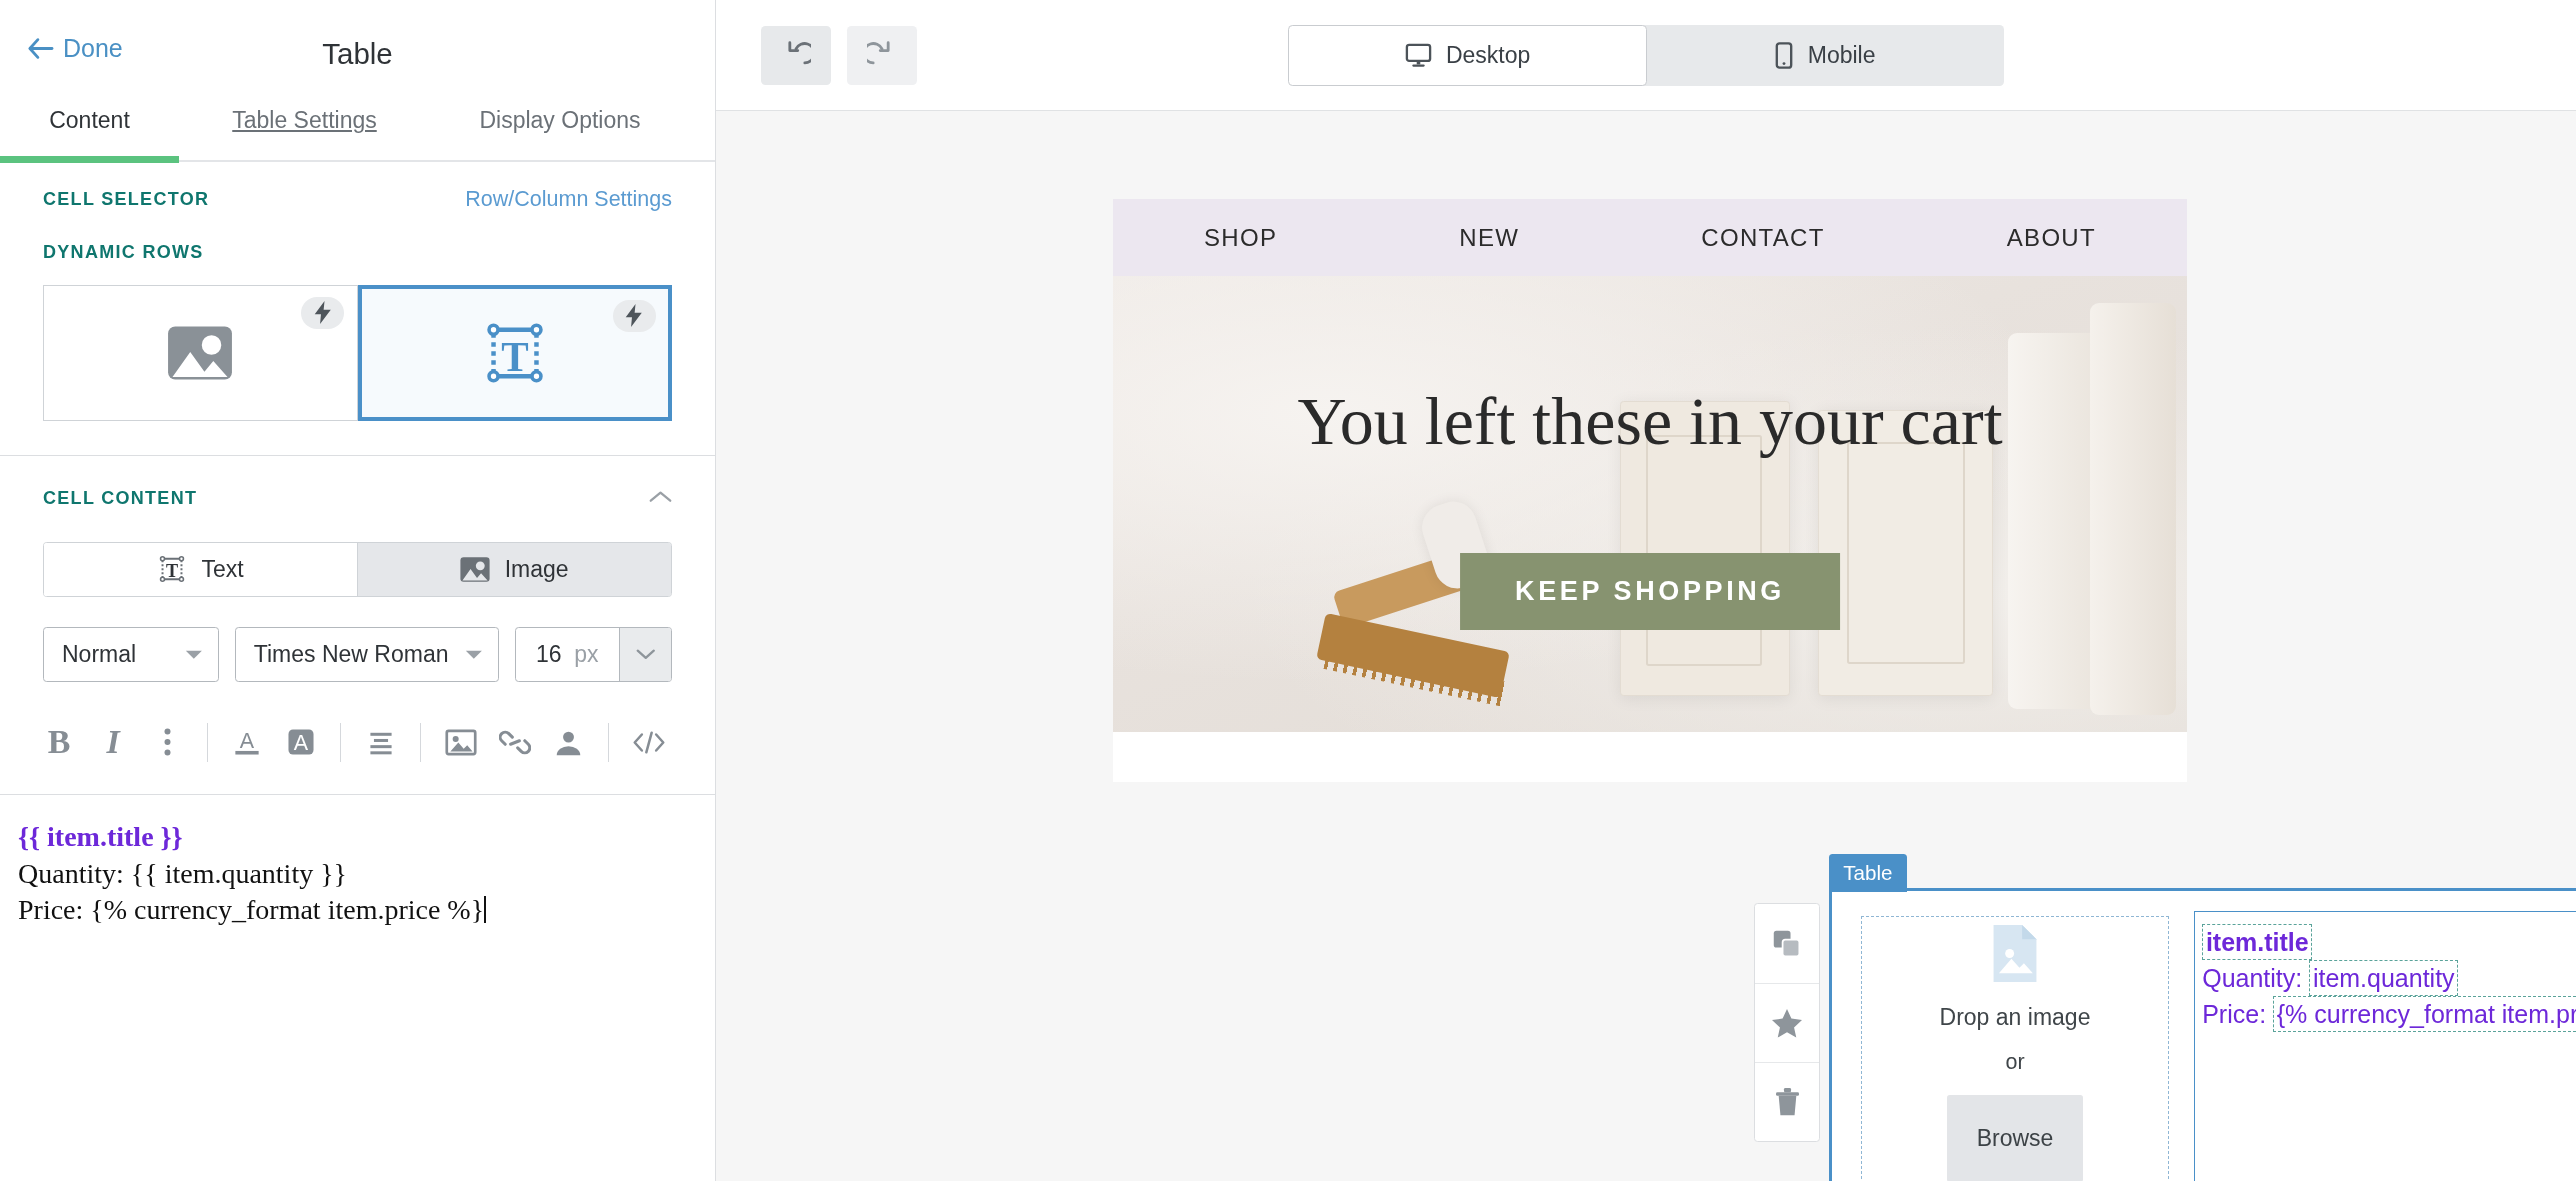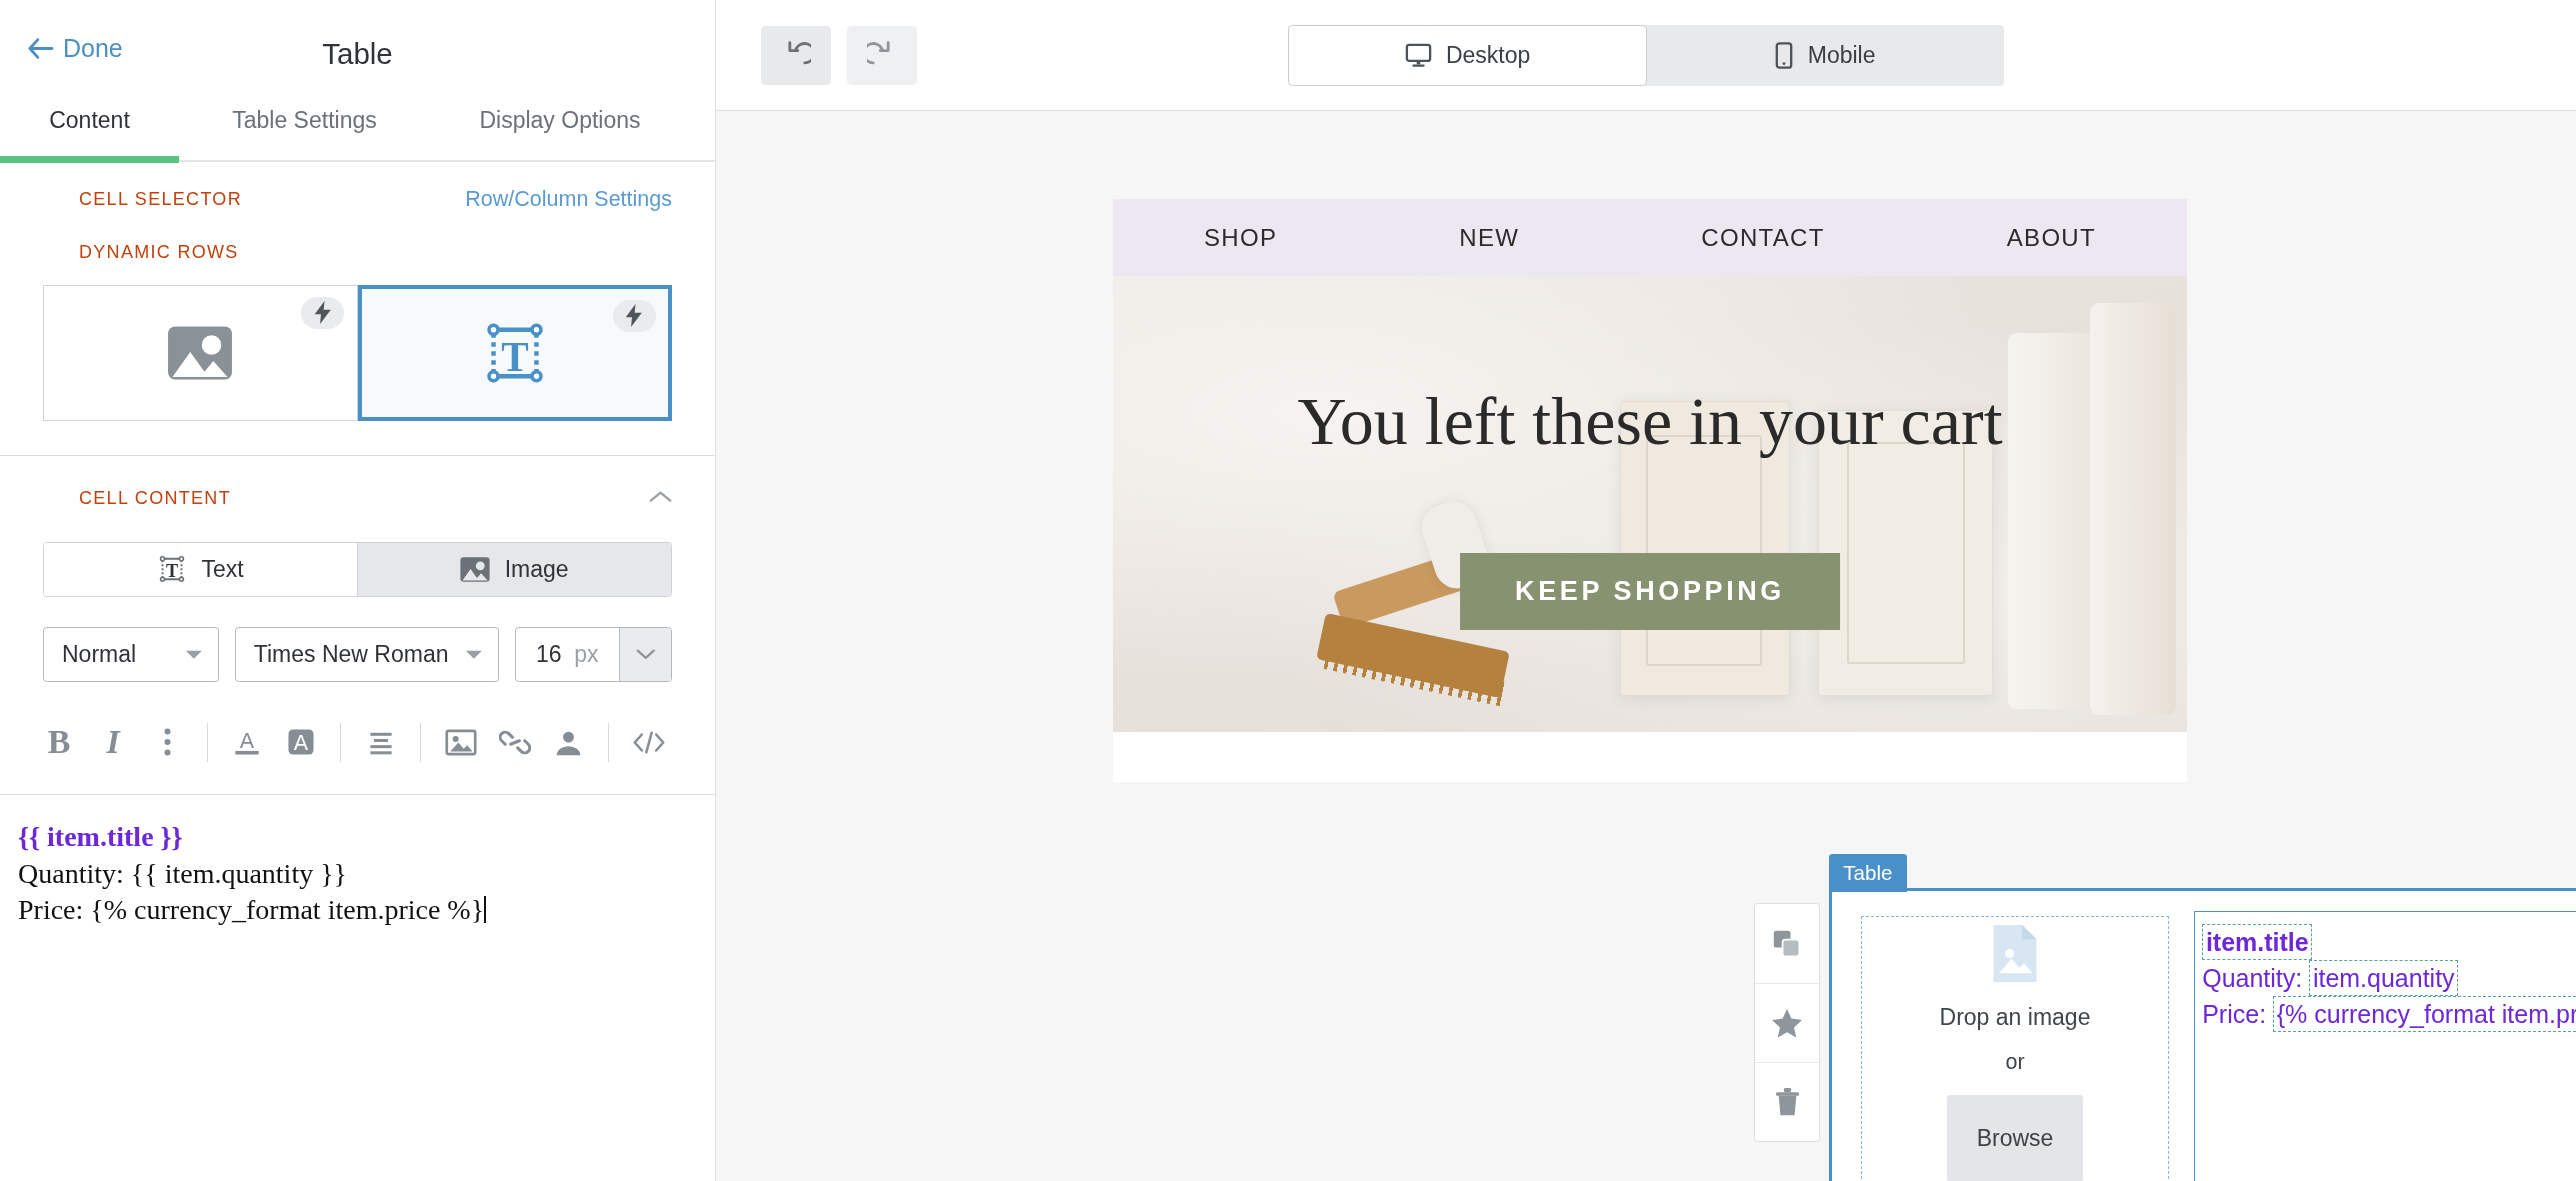--- a/index.html
+++ b/index.html
@@ -39,34 +39,33 @@
     border-bottom: 2.7px solid #e3e5e8;
     position: relative;
   }
   .tab {
     font-size: 23px; color: #6b7177;
     padding: 0 0 0 0;
     display: flex; align-items: flex-start; justify-content: center;
     cursor: pointer; position: relative;
   }
   .tab-content { width: 179px; }
-  .tab-tablesettings { width: 251px; }
+  .tab-tablesettings { width: 251px; text-decoration: underline; }
   .tab-display { width: 260px; }
   .tab.active { color: #2f3337; }
   .tab.active::after {
     content: ""; position: absolute;
     left: 0; right: 0; bottom: -2.7px; height: 6.3px;
     background: #5bc37f;
   }
 
   .section-label {
     font-size: 18px; letter-spacing: 1.3px;
-    color: #c2410c; font-weight: 400;
+    color: #0f766e; font-weight: 700;
     text-transform: uppercase;
-    margin-left: 36px;
   }
   .cell-selector-row {
     display: flex; justify-content: space-between; align-items: center;
     padding: 0 43px; height: 75px;
   }
   .link-blue { color: #5b9bd1; font-size: 21.5px; cursor: pointer; }
 
   .dynrows-label { padding: 0 43px; margin-top: 5.4px; }
 
   .dynrows {

